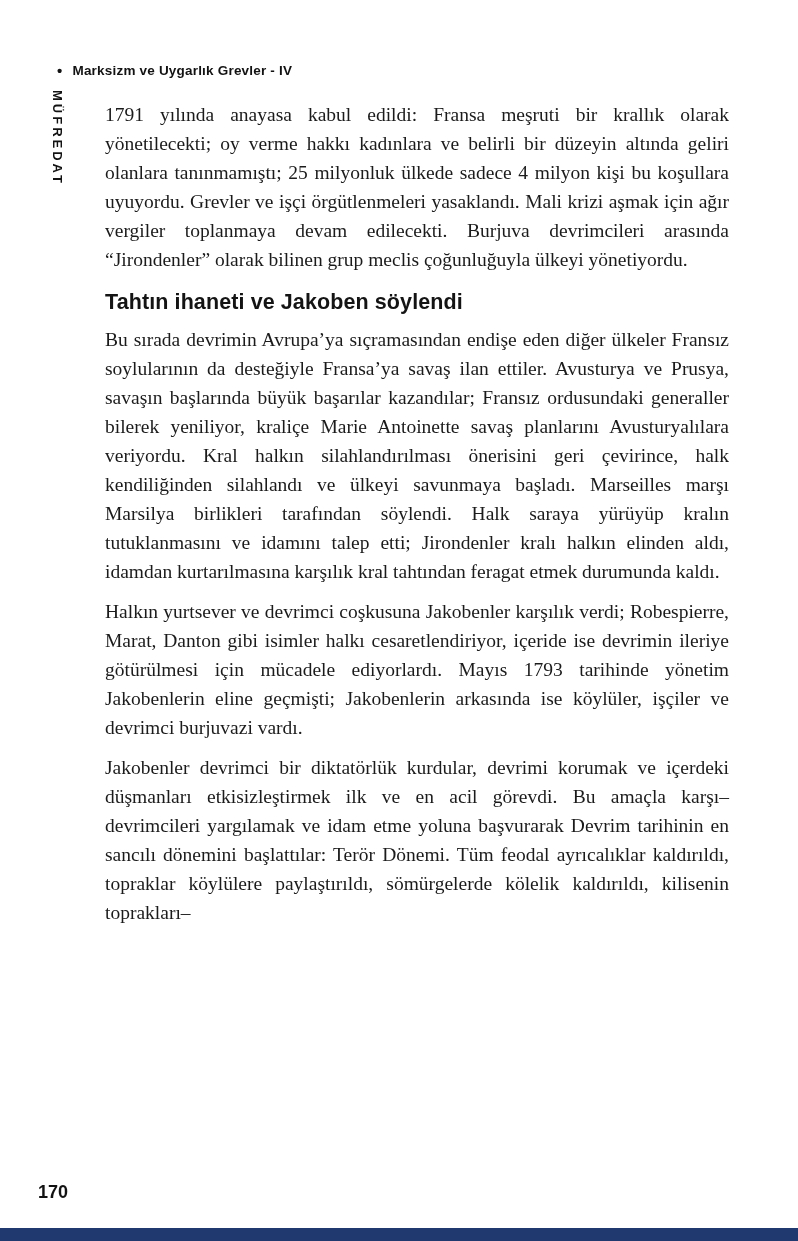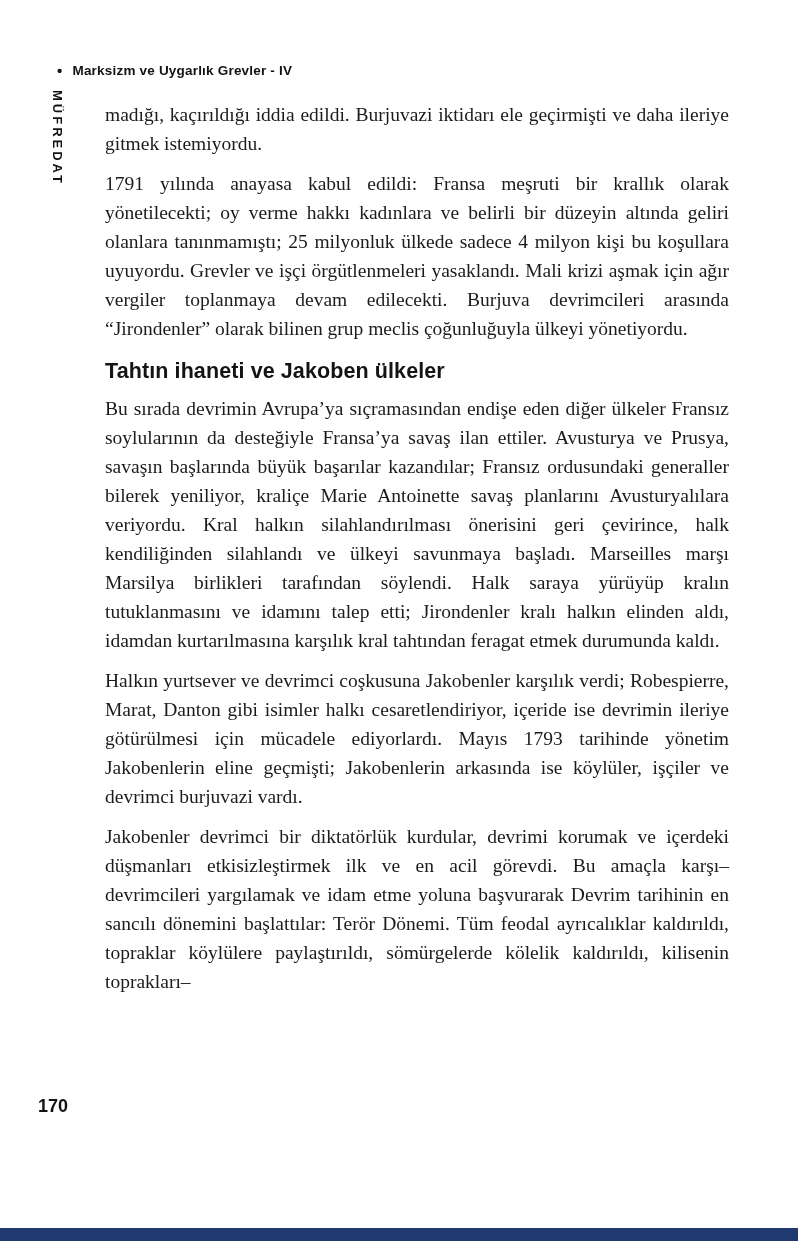--- a/index.html
+++ b/index.html
@@ -63,21 +63,21 @@
     margin: 16px 0 10px 0;
     font-family: "Liberation Sans", sans-serif;
     font-weight: bold;
     font-size: 21.5px;
     letter-spacing: 0.1px;
     color: #141414;
   }
   .page-number {
     position: absolute;
     left: 38px;
-    top: 1096px;
+    top: 1182px;
     font-family: "Liberation Sans", sans-serif;
     font-weight: bold;
     font-size: 18px;
     color: #121212;
   }
   .footer-bar {
     position: absolute;
     left: 0;
     bottom: 0;
     width: 100%;
@@ -90,23 +90,22 @@
 <div class="page" style="color: rgb(27, 27, 27);">
 
   <header class="running-header">
     <span class="bullet">•</span>
     <span>Marksizm ve Uygarlık Grevler - IV</span>
   </header>
 
   <div class="sidebar-vertical">MÜFREDAT</div>
 
   <main class="content">
-    <p>madığı, kaçırıldığı iddia edildi. Burjuvazi iktidarı ele geçirmişti ve daha ileriye gitmek istemiyordu.</p>
     <p>1791 yılında anayasa kabul edildi: Fransa meşruti bir krallık olarak yönetilecekti; oy verme hakkı kadınlara ve belirli bir düzeyin altında geliri olanlara tanınmamıştı; 25 milyonluk ülkede sadece 4 milyon kişi bu koşullara uyuyordu. Grevler ve işçi örgütlenmeleri yasaklandı. Mali krizi aşmak için ağır vergiler toplanmaya devam edilecekti. Burjuva devrimcileri arasında “Jirondenler” olarak bilinen grup meclis çoğunluğuyla ülkeyi yönetiyordu.</p>
-    <h2>Tahtın ihaneti ve Jakoben ülkeler</h2>
+    <h2>Tahtın ihaneti ve Jakoben söylendi</h2>
     <p>Bu sırada devrimin Avrupa’ya sıçramasından endişe eden diğer ülkeler Fransız soylularının da desteğiyle Fransa’ya savaş ilan ettiler. Avusturya ve Prusya, savaşın başlarında büyük başarılar kazandılar; Fransız ordusundaki generaller bilerek yeniliyor, kraliçe Marie Antoinette savaş planlarını Avusturyalılara veriyordu. Kral halkın silahlandırılması önerisini geri çevirince, halk kendiliğinden silahlandı ve ülkeyi savunmaya başladı. Marseilles marşı Marsilya birlikleri tarafından söylendi. Halk saraya yürüyüp kralın tutuklanmasını ve idamını talep etti; Jirondenler kralı halkın elinden aldı, idamdan kurtarılmasına karşılık kral tahtından feragat etmek durumunda kaldı.</p>
     <p>Halkın yurtsever ve devrimci coşkusuna Jakobenler karşılık verdi; Robespierre, Marat, Danton gibi isimler halkı cesaretlendiriyor, içeride ise devrimin ileriye götürülmesi için mücadele ediyorlardı. Mayıs 1793 tarihinde yönetim Jakobenlerin eline geçmişti; Jakobenlerin arkasında ise köylüler, işçiler ve devrimci burjuvazi vardı.</p>
     <p>Jakobenler devrimci bir diktatörlük kurdular, devrimi korumak ve içerdeki düşmanları etkisizleştirmek ilk ve en acil görevdi. Bu amaçla karşı–devrimcileri yargılamak ve idam etme yoluna başvurarak Devrim tarihinin en sancılı dönemini başlattılar: Terör Dönemi. Tüm feodal ayrıcalıklar kaldırıldı, topraklar köylülere paylaştırıldı, sömürgelerde kölelik kaldırıldı, kilisenin toprakları–</p>
   </main>
 
   <div class="page-number">170</div>
 
   <div class="footer-bar" style="background: rgb(32, 57, 110);"></div>
 
 </div>

